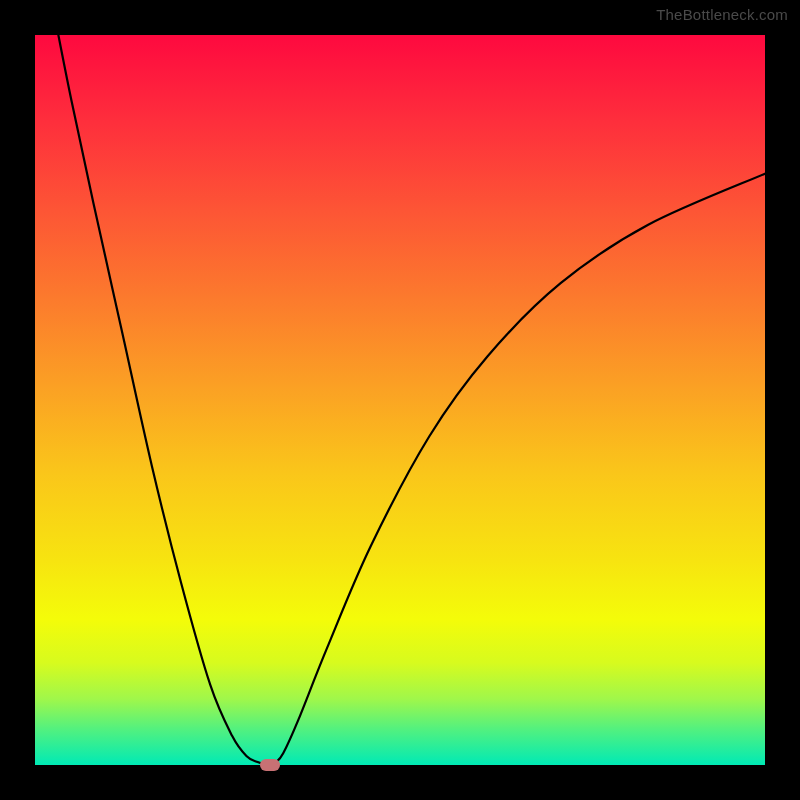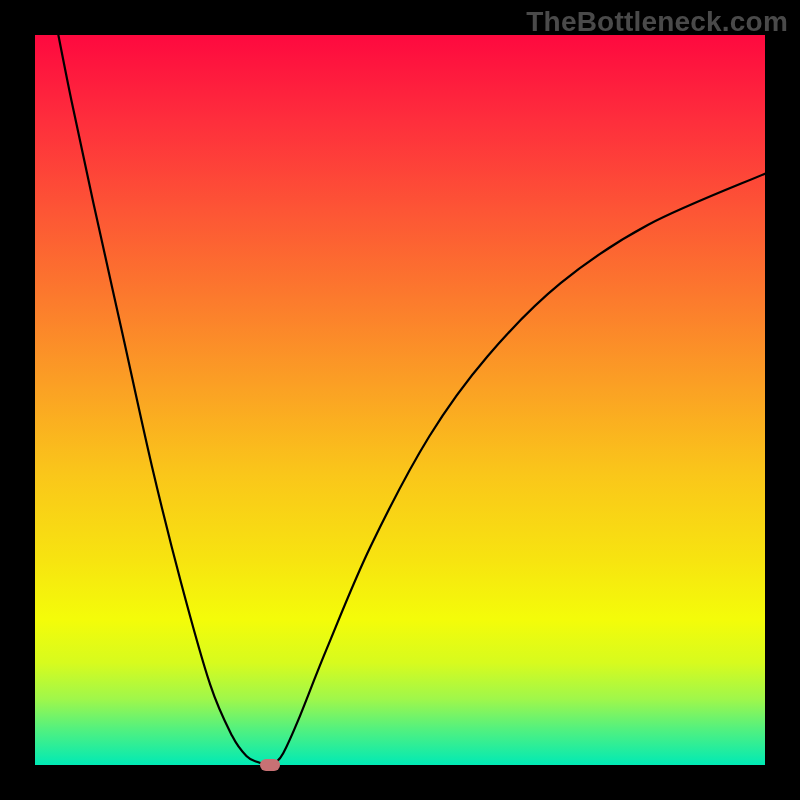--- a/index.html
+++ b/index.html
@@ -15,22 +15,22 @@
     position: relative;
     width: 800px;
     height: 800px;
     background: #000;
   }
   .watermark {
     position: absolute;
     top: 6px;
     right: 12px;
     color: #4a4a4a;
-    font-size: 28px;
-    font-weight: 700;
+    font-size: 15px;
+    font-weight: 400;
     letter-spacing: 0.2px;
     z-index: 10;
   }
   .plot {
     position: absolute;
     left: 35px;
     top: 35px;
     width: 730px;
     height: 730px;
     

